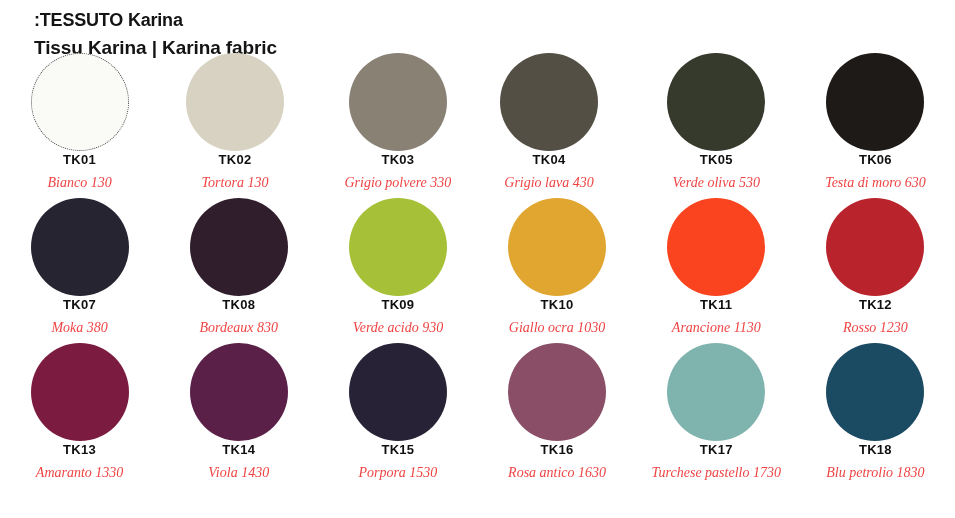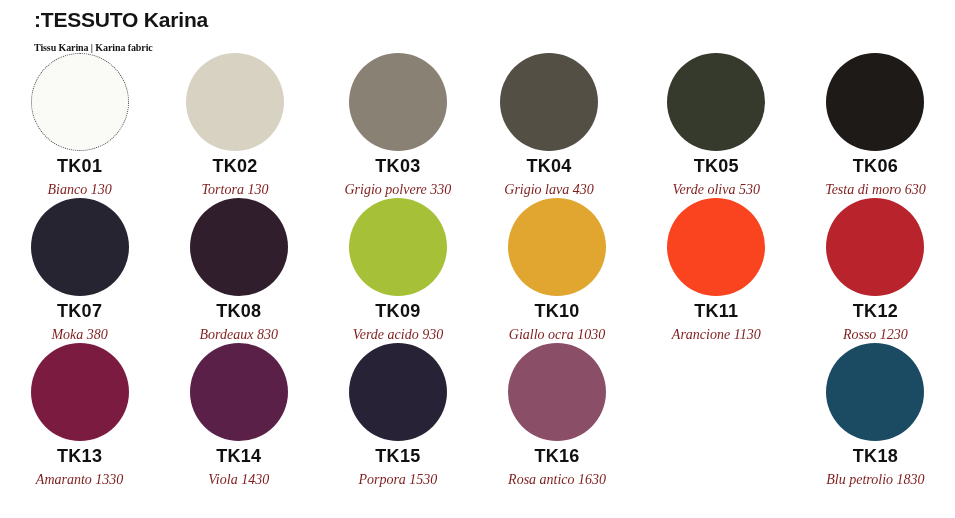--- a/index.html
+++ b/index.html
@@ -27,30 +27,30 @@
 
   
   .header {
     position: absolute;
     left: 34px;
     top: 10px;
     width: 880px;
   }
   .title-main {
     font-family: "Liberation Sans", sans-serif;
-    font-size: 21px;
+    font-size: 18px;
     font-weight: bold;
     letter-spacing: -0.2px;
     color: #141414;
     line-height: 20px;
     white-space: nowrap;
   }
   .title-sub {
-    font-family: Liberation Serif, serif;
-    font-size: 10px;
+    font-family: Liberation Sans, sans-serif;
+    font-size: 19px;
     font-weight: bold;
     letter-spacing: -0.1px;
     color: #141414;
     line-height: 19px;
     margin-top: 8px;
     white-space: nowrap;
   }
 
   
   .grid {
@@ -79,33 +79,32 @@
     width: 98px;
     height: 98px;
     border-radius: 50%;
     box-sizing: border-box;
   }
   .swatch.outlined {
     border: 1px dotted #4a4a4a;
   }
   .code {
     font-family: "Liberation Sans", sans-serif;
-    font-size: 18px;
+    font-size: 13px;
     font-weight: bold;
     letter-spacing: 0.3px;
     color: #101010;
-    margin-top: 7px;
     line-height: 15px;
     white-space: nowrap;
   }
   .name {
     font-family: "Liberation Serif", serif;
     font-style: italic;
     font-size: 14px;
-    color: #7f1d1d;
+    color: #ef4444;
     margin-top: 7px;
     line-height: 17px;
     white-space: nowrap;
   }
 </style>
 </head>
 <body>
 
 <div class="sheet">
 
@@ -225,20 +224,27 @@
           <div class="code">TK15</div>
           <div class="name">Porpora 1530</div>
         </div>
         <div class="cell" style="left: 477.083px;">
           <div class="swatch-wrap">
             <div class="swatch" title="Rosa antico 1630" style="background: rgb(138, 79, 103);"></div>
           </div>
           <div class="code">TK16</div>
           <div class="name">Rosa antico 1630</div>
         </div>
+        <div class="cell" style="left: 636.25px;">
+          <div class="swatch-wrap">
+            <div class="swatch" title="Turchese pastello 1730" style="background: rgb(127, 180, 174);"></div>
+          </div>
+          <div class="code">TK17</div>
+          <div class="name">Turchese pastello 1730</div>
+        </div>
         <div class="cell" style="left: 795.417px;">
           <div class="swatch-wrap">
             <div class="swatch" title="Blu petrolio 1830" style="background: rgb(27, 74, 99);"></div>
           </div>
           <div class="code">TK18</div>
           <div class="name">Blu petrolio 1830</div>
         </div>
       </div>
     </div>
 

